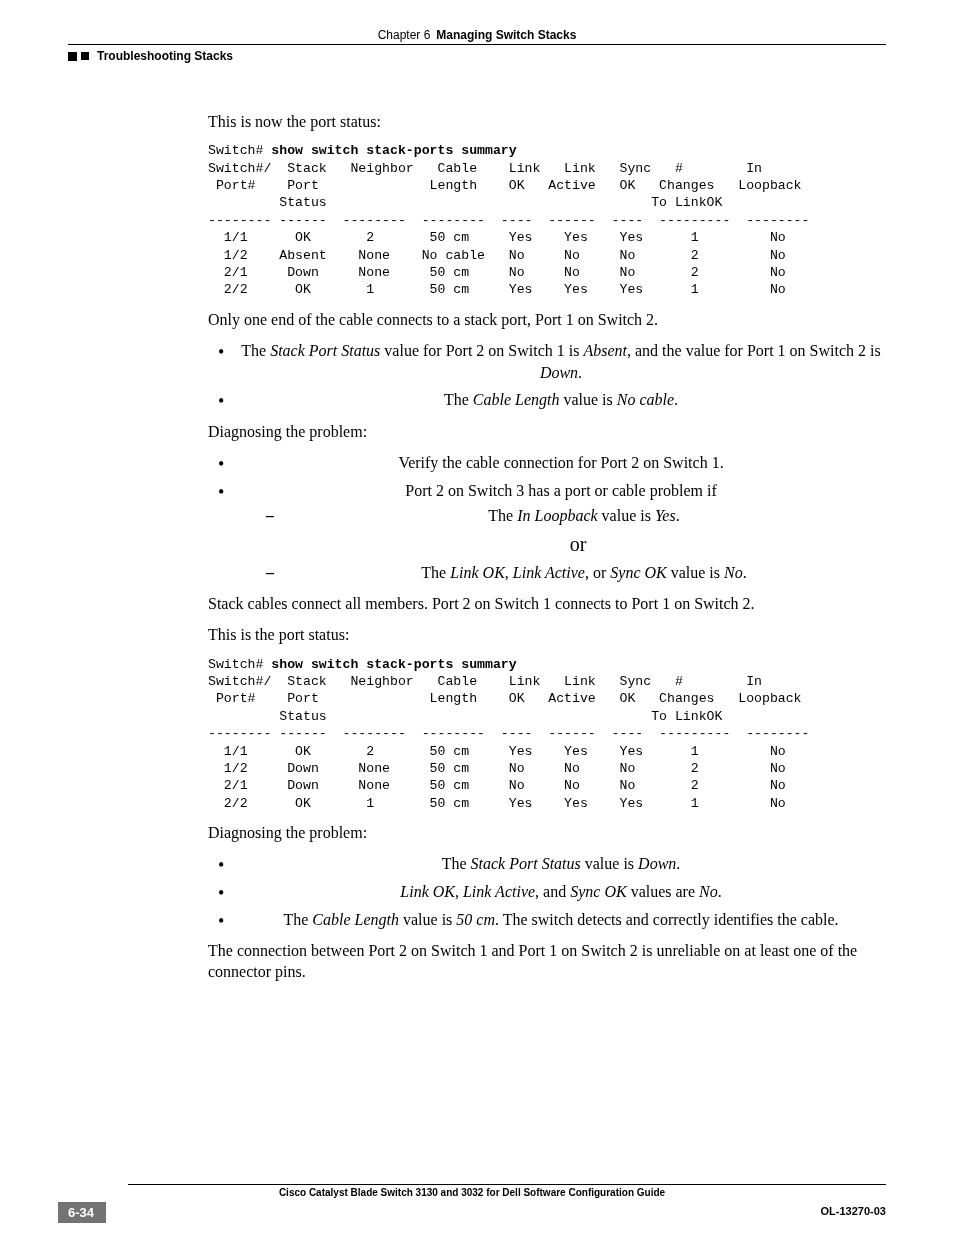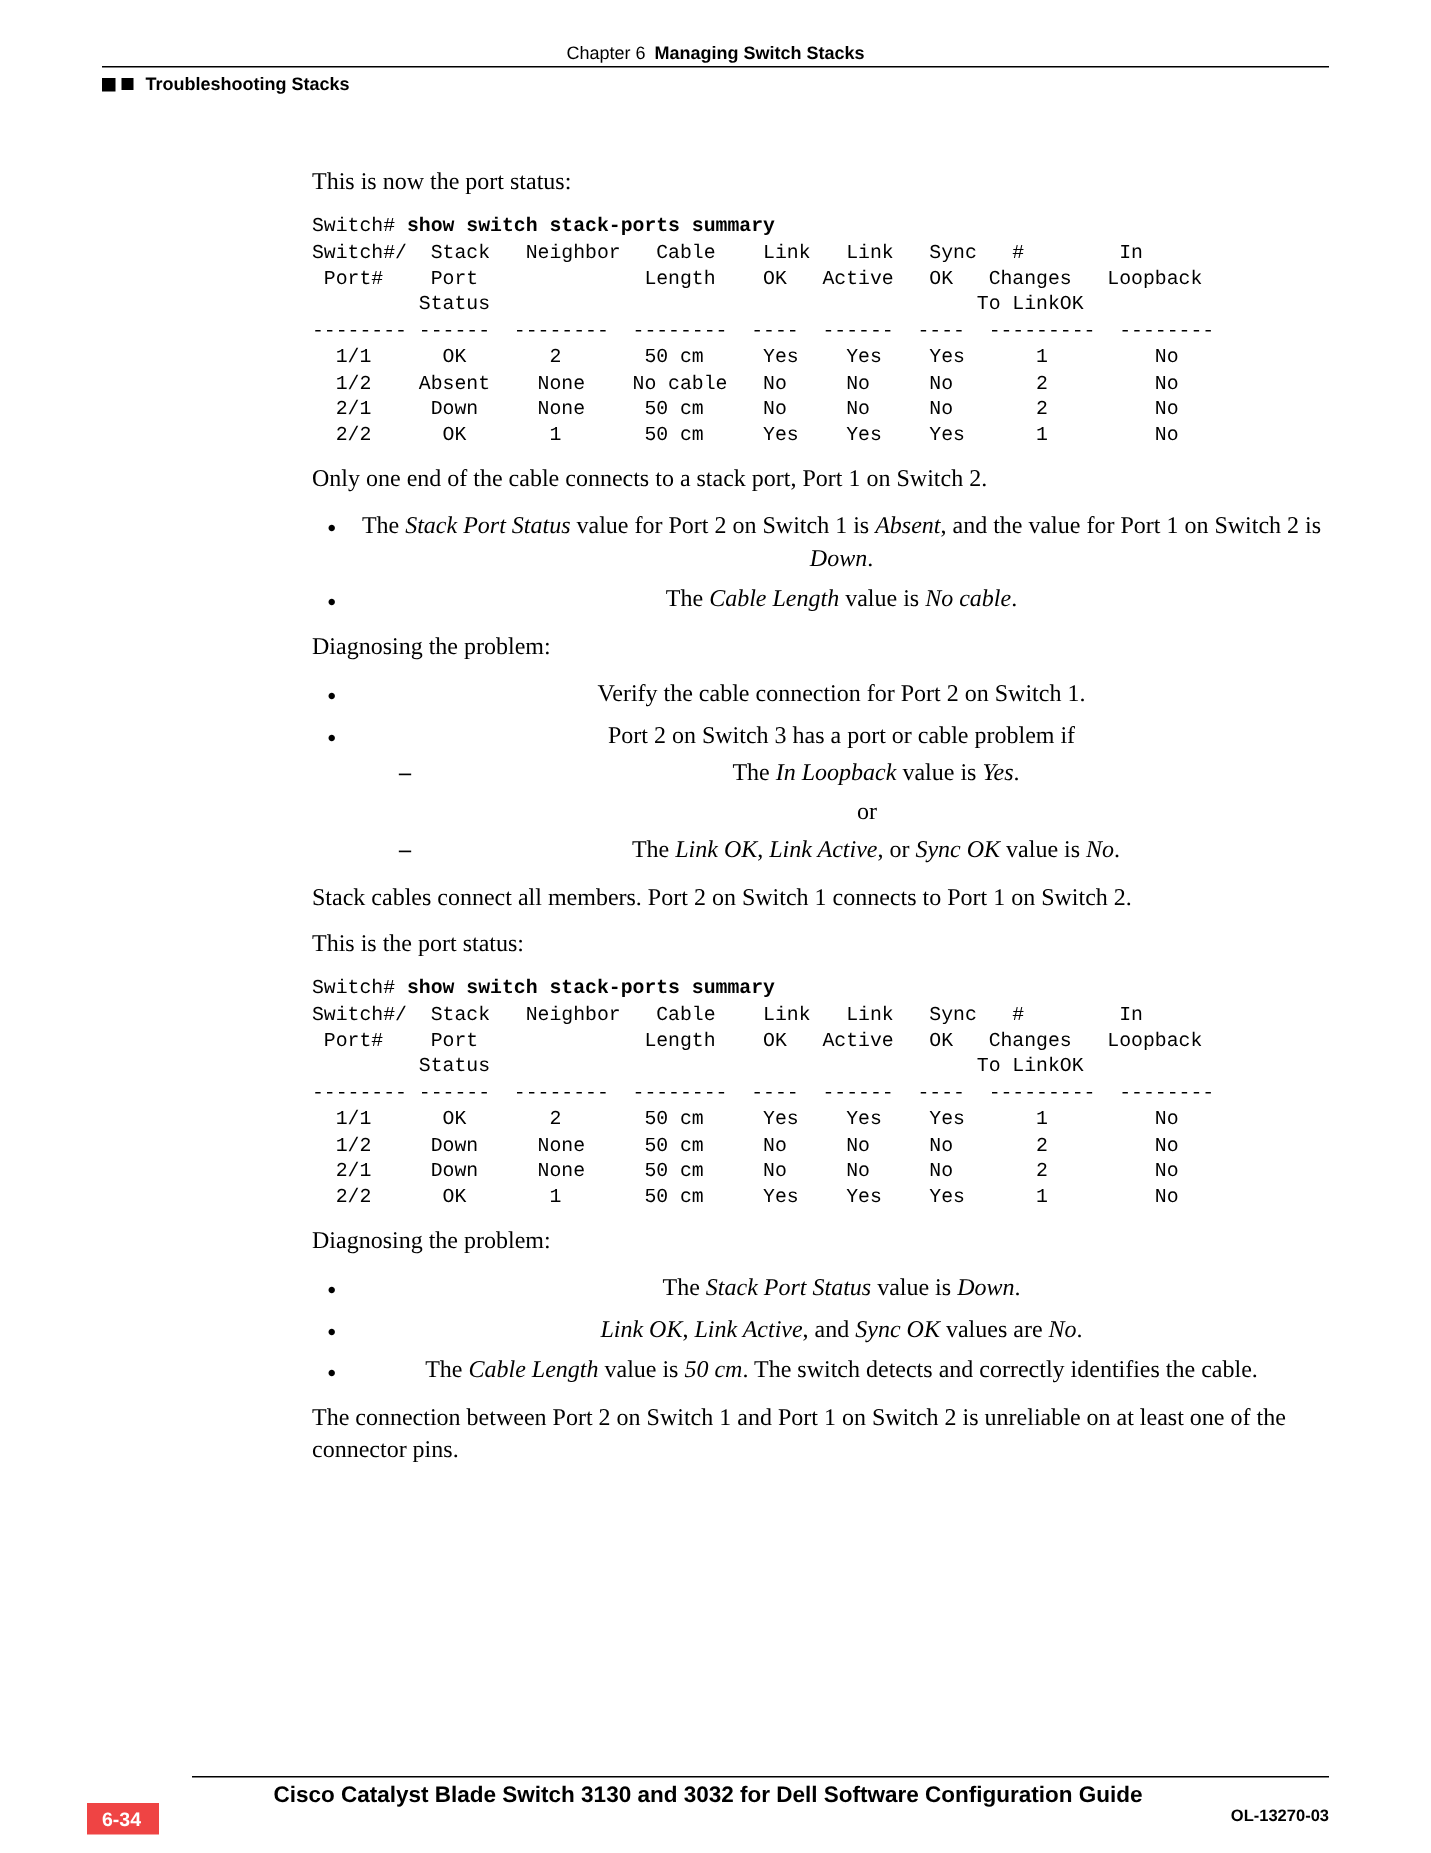--- a/index.html
+++ b/index.html
@@ -26,36 +26,36 @@
     font-size: 13.2px; line-height: 1.32;
     margin: 4px 0 8px 0; white-space: pre;
   }
   pre.cli .bold { font-weight: 700; }
   ul.b1 { list-style: none; padding: 0; margin: 4px 0 8px 0; text-align: center; }
   ul.b1 > li { position: relative; padding-left: 28px; margin: 6px 0; font-size: 16px; line-height: 1.35; }
   ul.b1 > li::before { content: "•"; position: absolute; left: 10px; top: 0; font-size: 18px; }
   ul.b2 { list-style: none; padding: 0; margin: 4px 0 4px 18px; }
   ul.b2 > li { position: relative; padding-left: 28px; margin: 4px 0; font-size: 16px; line-height: 1.35; }
   ul.b2 > li::before { content: "–"; position: absolute; left: 12px; top: 0; font-weight: 700; }
-  .or { margin-left: 34px; font-size: 16px; }
+  .or { margin-left: 34px; font-size: 20px; }
   .em { font-style: italic; }
   h2.sec {
     font-family: Arial, Helvetica, sans-serif;
     font-weight: 700; font-size: 25px;
     margin: 34px 0 10px 0;
   }
   .footer {
     position: absolute; left: 58px; right: 68px; bottom: 30px;
   }
   .foot-rule { border-top: 1px solid #000; margin-bottom: 2px; margin-left: 70px;}
-  .foot-line { display: flex; align-items: flex-end; justify-content: center; position: relative; font-family: Arial, Helvetica, sans-serif; font-size: 15px; font-weight: 700; height: 18px;}
+  .foot-line { display: flex; align-items: flex-start; justify-content: center; position: relative; font-family: Arial, Helvetica, sans-serif; font-size: 10px; font-weight: 700; height: 18px;}
   .foot-right { position: absolute; right: 0; bottom: -12px; font-family: Arial, Helvetica, sans-serif; font-size: 11px; font-weight: 700; }
   .page-badge {
     position: absolute; left: 0; bottom: -18px;
-    background: #ef4444; color: #fff;
+    background: #737373; color: #fff;
     font-family: Arial, Helvetica, sans-serif; font-size: 13px; font-weight: 700;
     padding: 3px 12px 3px 10px;
   }
 </style>
 </head>
 <body>
 
 <div class="page">
 
   <div class="running-head">

